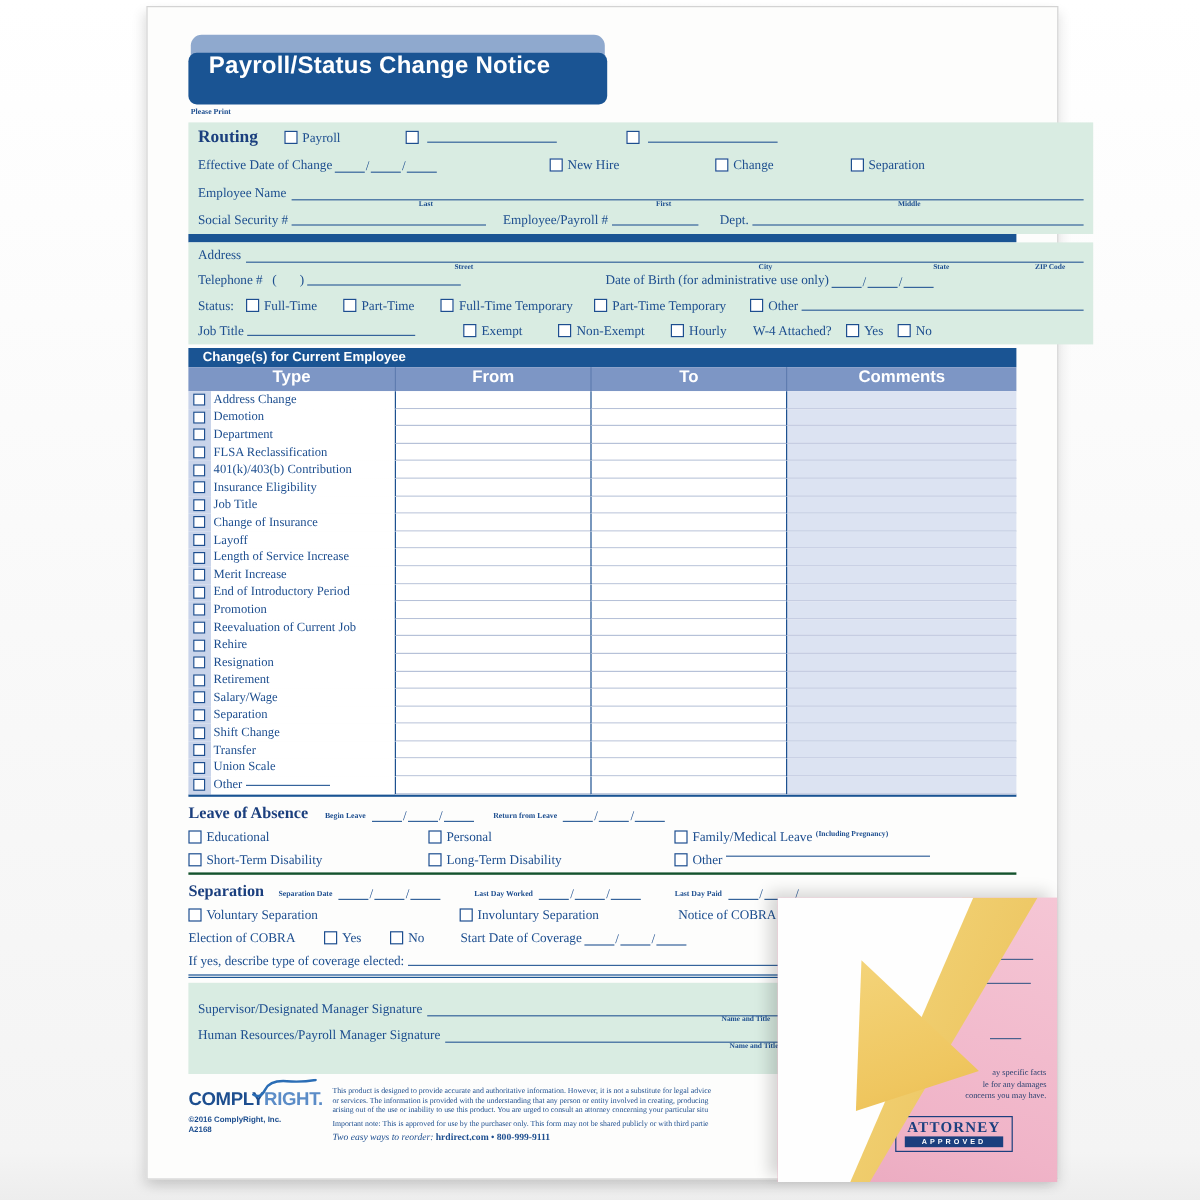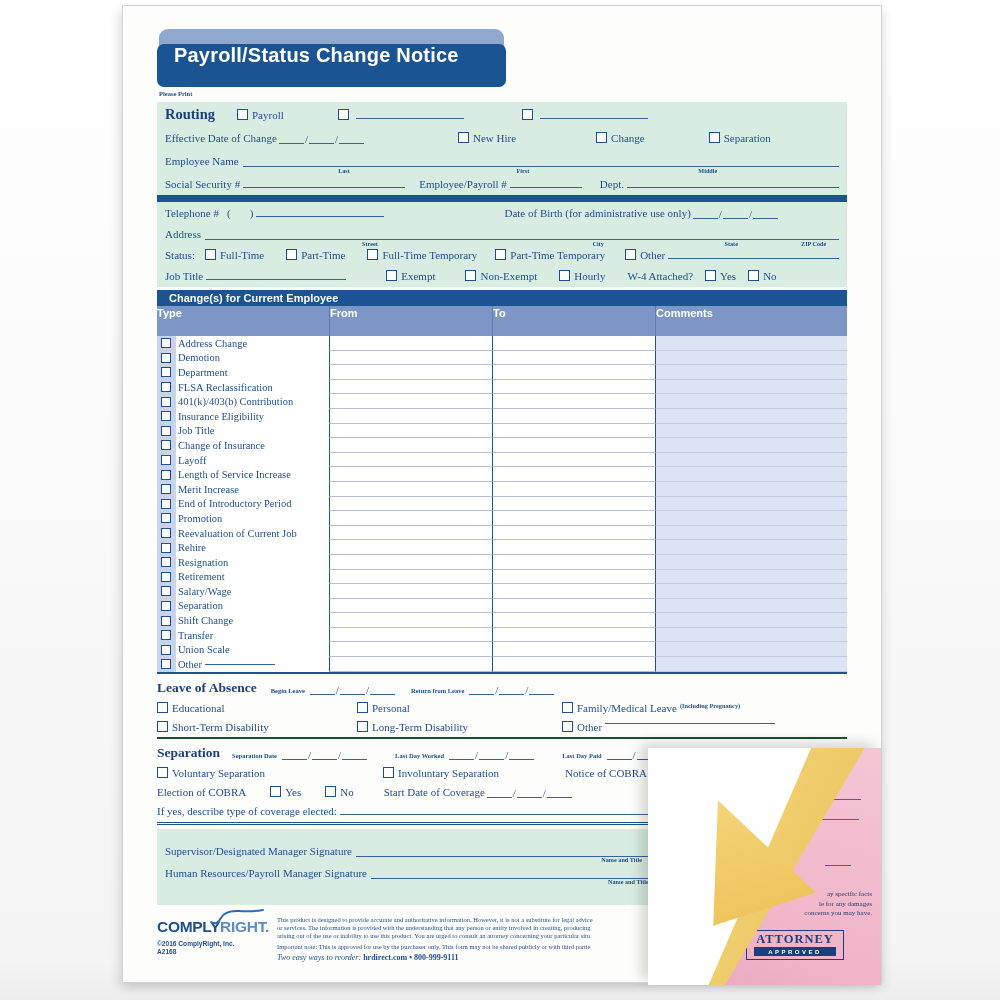--- a/index.html
+++ b/index.html
@@ -7,21 +7,21 @@
          font-family:"Liberation Serif",serif;color:#1d4e8f;}
   .paper{position:absolute;left:122px;top:5px;width:758px;height:976px;background:#fdfdfc;
          border:1px solid #d3d3d3;box-shadow:-4px 5px 9px rgba(0,0,0,.10),4px 5px 9px rgba(0,0,0,.07);}
   .content{margin:0 34px;width:690px;}
   
   .tab{margin-top:23px;width:345px;height:17px;background:#8fa9ce;border-radius:9px 9px 0 0;margin-left:2px;}
   .titlebar{width:349px;height:43px;background:#1a5493;border-radius:7px;margin-top:-2px;display:flex;align-items:flex-start;}
   .titlebar span{font-family:"Liberation Sans",sans-serif;font-weight:bold;font-size:20px;color:#fff;margin-left:17px;letter-spacing:.2px;}
   .pp{font-size:6.5px;font-weight:bold;margin:3px 0 0 2px;height:9px;}
   
-  .green{background:#d9ece2;padding:0 8px;box-sizing:border-box;width:690px;}
+  .green{background:#d9ece2;padding:0 8px;box-sizing:border-box;width:754px;}
   .p1{height:93px;margin-top:3px;}
   .divider{height:7px;background:#1a5493;width:690px;}
   .p2{height:85px;}
   .row{display:flex;align-items:flex-end;font-size:11px;}
   .r23{height:23px;padding-bottom:4px;box-sizing:border-box;}
   .r21{height:21px;padding-bottom:4px;box-sizing:border-box;}
   .h{font-weight:bold;font-size:14.5px;color:#1b3f7e;line-height:1;}
   .cb{width:9px;height:9px;border:1.3px solid #1d4e8f;background:#fff;display:inline-block;flex:none;margin:0 4px 1px 0;}
   .wl{border-bottom:1px solid #35639b;height:2px;flex:none;margin:0 0 2px 3px;}
   .grow{flex:1;}
@@ -29,22 +29,22 @@
   .ul b{position:absolute;top:12.5px;font-size:6.2px;font-weight:bold;transform:translateX(-50%);white-space:nowrap;}
   .dg{display:inline-flex;align-items:flex-end;margin:0 2px;}
   .dg i{width:25px;border-bottom:1px solid #35639b;height:2px;display:inline-block;}
   .dg s{text-decoration:none;font-size:11px;line-height:9px;margin:0 1px;}
   .dg s::before{content:"/";}
   .tiny{font-size:6.5px;font-weight:bold;margin:0 3px 1px 6px;white-space:nowrap;}
   .gap{width:14px;flex:none;}
   
   .tbar{height:16px;background:#1a5493;display:flex;align-items:center;}
   .tbar span{font-family:"Liberation Sans",sans-serif;font-weight:bold;font-size:11px;color:#fff;margin-left:12px;}
-  .thead{display:grid;grid-template-columns:172px 163px 163px 192px;height:30px;background:#7d96c5;
-         font-family:"Liberation Sans",sans-serif;font-weight:bold;font-size:11px;color:#fff;line-height:14px;}
+  .thead{display:grid;grid-template-columns:172px 163px 163px 192px;height:20px;background:#7d96c5;
+         font-family:"Liberation Sans",sans-serif;font-weight:bold;font-size:14px;color:#fff;text-align:center;line-height:14px;}
   .thead div{border-left:1px solid #5f7cb0;}
   .thead div:first-child{border-left:none;}
   .trow{display:grid;grid-template-columns:172px 163px 163px 192px;height:14.6px;}
   .tc{box-sizing:border-box;}
   .tctype{display:flex;align-items:center;font-size:10.5px;padding-left:4px;
           background:linear-gradient(to right,#c9d4ea 0,#c9d4ea 19px,#ffffff 19px);}
   .tctype .cb{width:8px;height:8px;margin:0 7px 0 0;}
   .tcfrom,.tcto{border-left:1px solid #1d5190;border-bottom:1px solid #b6c1d8;background:#fff;}
   .tccom{border-left:1px solid #1d5190;border-bottom:1px solid #c6cde2;background:#dce3f2;}
   .tbot{border-bottom:2px solid #1a5493;}
@@ -152,42 +152,42 @@
        <span class="wl" style="width:72px"></span>
        <span class="gap" style="width:18px"></span>
        <span>Dept.</span>
        <span class="wl grow" style="flex:1"></span>
      </div>
    </div>
 
    <div class="divider"></div>
 
    <div class="green p2">
-     <div class="row r21">
-       <span>Telephone #</span>
-       <span style="white-space:pre;margin-left:8px">(       )</span>
-       <span class="wl" style="width:128px"></span>
-       <span class="gap" style="width:120px"></span>
-       <span>Date of Birth (for administrative use only)</span>
-       <span class="dg">
-              <i></i>
-              <s></s>
-              <i></i>
-              <s></s>
-              <i></i>
-            </span>
-     </div>
      <div class="row r21" style="padding-top:2px">
        <span>Address</span>
        <span class="ul grow">
          <b style="left:26%">Street</b>
          <b style="left:62%">City</b>
          <b style="left:83%">State</b>
          <b style="left:96%">ZIP Code</b>
        </span>
+     </div>
+     <div class="row r21">
+       <span>Telephone #</span>
+       <span style="white-space:pre;margin-left:8px">(       )</span>
+       <span class="wl" style="width:128px"></span>
+       <span class="gap" style="width:120px"></span>
+       <span>Date of Birth (for administrative use only)</span>
+       <span class="dg">
+              <i></i>
+              <s></s>
+              <i></i>
+              <s></s>
+              <i></i>
+            </span>
      </div>
      <div class="row r21">
        <span>Status:</span>
        <span class="gap" style="width:10px"></span>
        <span class="cb"></span>
        <span>Full-Time</span>
        <span class="gap" style="width:22px"></span>
        <span class="cb"></span>
        <span>Part-Time</span>
        <span class="gap" style="width:22px"></span>

